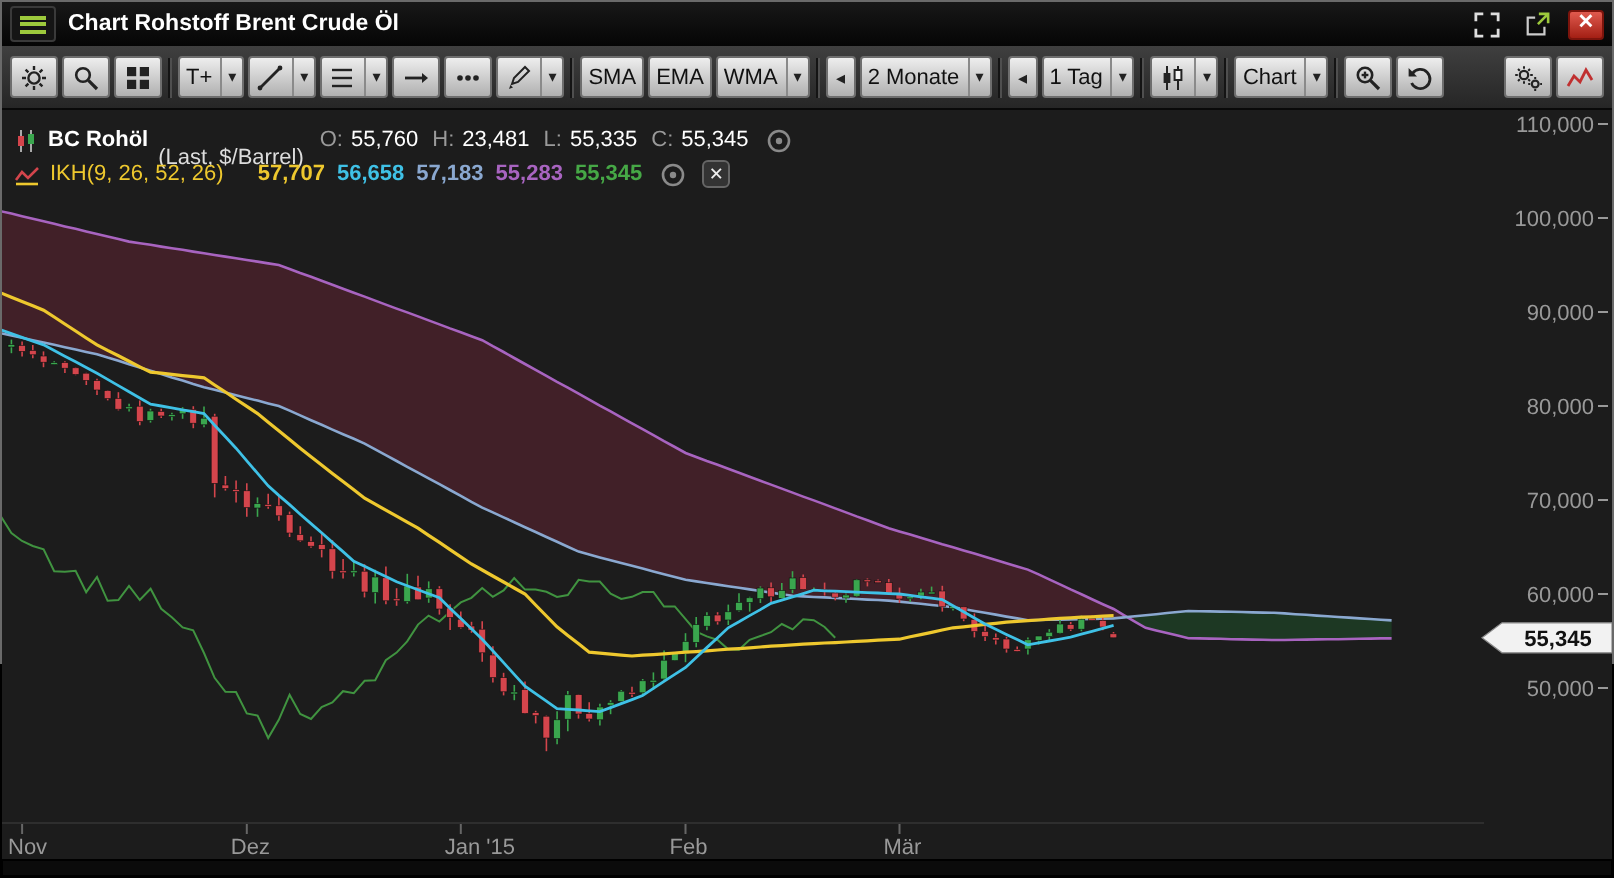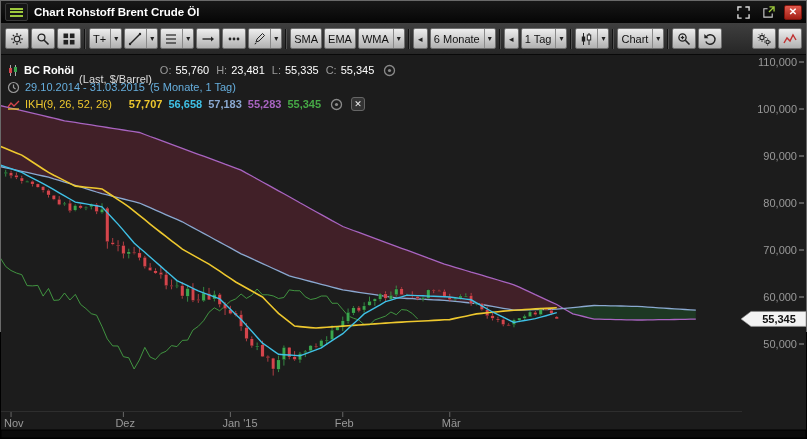--- a/index.html
+++ b/index.html
@@ -171,21 +171,21 @@
           <span class="tb-lbl">WMA</span>
           <span class="tb-dd">▾</span>
         </div>
       </div>
       <div class="tb-sep"></div>
       <div class="tb-group">
         <div class="tb-btn narrow">
           <span class="tb-back">◂</span>
         </div>
         <div class="tb-btn">
-          <span class="tb-lbl">6 Monate</span>
+          <span class="tb-lbl">2 Monate</span>
           <span class="tb-dd">▾</span>
         </div>
       </div>
       <div class="tb-sep"></div>
       <div class="tb-group">
         <div class="tb-btn narrow">
           <span class="tb-back">◂</span>
         </div>
         <div class="tb-btn">
           <span class="tb-lbl">1 Tag</span>
@@ -545,30 +545,20 @@
         <span class="lg-btn">
             <svg viewBox="0 0 13 13" width="13" height="13">
               <circle cx="6.5" cy="6.5" r="5" stroke="#8a8a8a" stroke-width="1.3" fill="none"></circle>
               <circle cx="6.5" cy="6.5" r="1.6" fill="#8a8a8a"></circle>
             </svg>
           </span>
       </div>
       <div class="lg-row">
         <span class="lg-ic">
             <svg viewBox="0 0 13 13" width="13" height="13">
-              <circle cx="6.5" cy="6.5" r="5" stroke="#9a9a9a" stroke-width="1.2" fill="none"></circle>
-              <path d="M6.5 3.5V6.5L8.5 8" stroke="#9a9a9a" stroke-width="1.2" fill="none"></path>
-            </svg>
-          </span>
-        <span style="color: rgb(102, 174, 221);">29.10.2014 - 31.03.2015</span>
-        <span style="color: rgb(102, 174, 221);">(5 Monate, 1 Tag)</span>
-      </div>
-      <div class="lg-row">
-        <span class="lg-ic">
-            <svg viewBox="0 0 13 13" width="13" height="13">
               <polyline points="1,9 4,5 7,8 12,3" stroke="#d4454c" stroke-width="1.3" fill="none"></polyline>
               <line x1="1" y1="11" x2="12" y2="11" stroke="#eec82e" stroke-width="1.3"></line>
             </svg>
           </span>
         <span style="font-weight: normal; color: rgb(238, 200, 46);">IKH(9, 26, 52, 26)</span>
         <span id="ikh-values" style="display:flex;align-items:center;gap:6px;font-weight:bold;margin-left:12px;">
             <span style="color: rgb(238, 200, 46);">57,707</span>
             <span style="color: rgb(63, 193, 230);">56,658</span>
             <span style="color: rgb(138, 168, 208);">57,183</span>
             <span style="color: rgb(168, 100, 192);">55,283</span>

